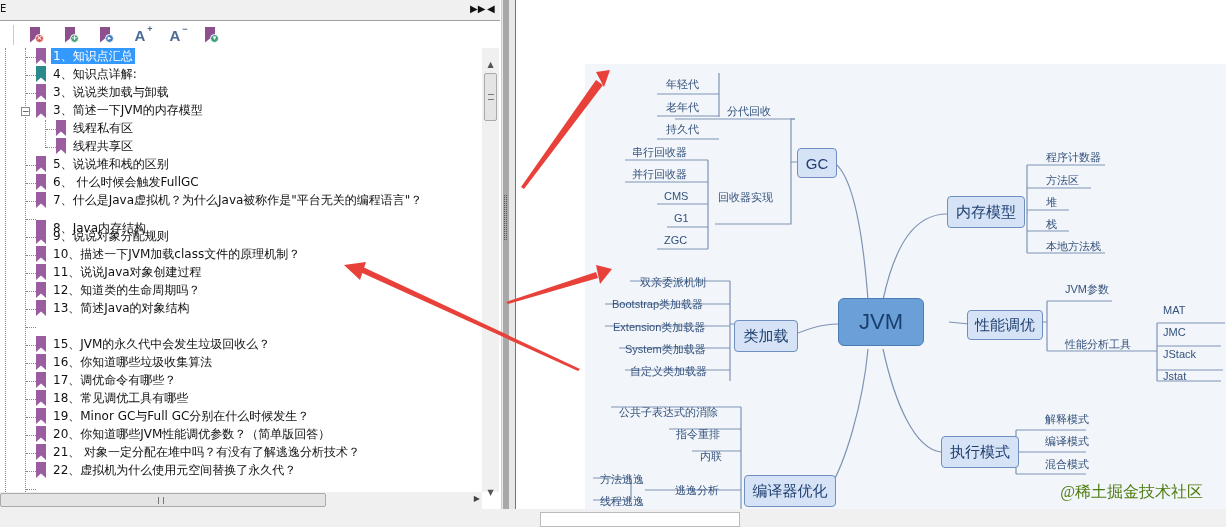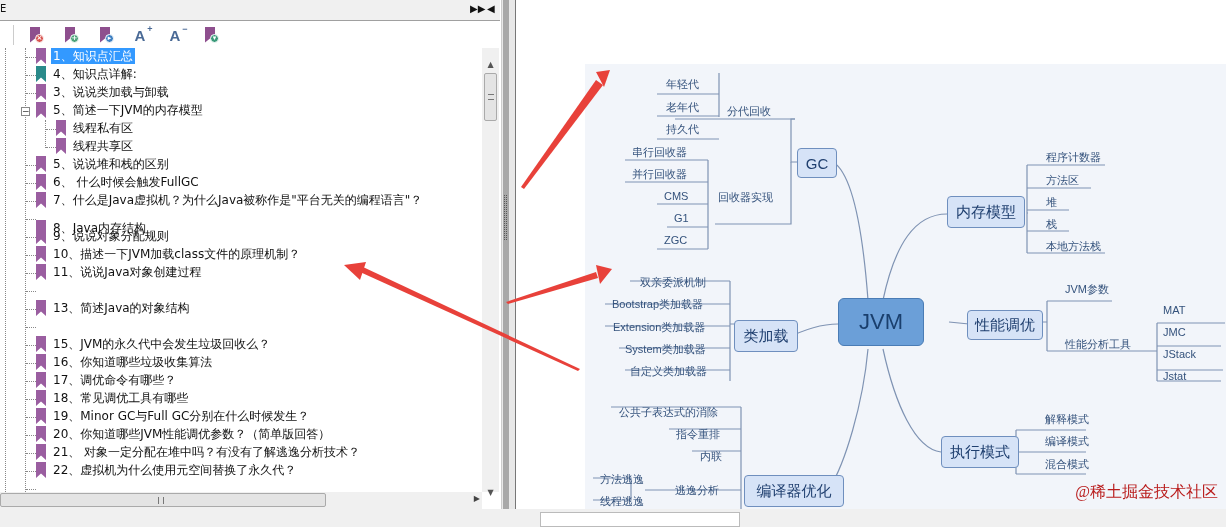--- a/index.html
+++ b/index.html
@@ -44,21 +44,21 @@
 #splitter .grip{position:absolute;left:2px;top:195px;width:3px;height:45px;border-left:1px dotted #555;border-right:1px dotted #555}
 #splitter .edge{position:absolute;left:13px;top:0;width:1px;height:515px;background:#777}
 
 #doc{position:absolute;left:516px;top:0;width:710px;height:509px;background:#fff}
 #intro{position:absolute;left:66px;top:34px;font-size:13.5px;color:#333;white-space:nowrap;font-family:"Liberation Sans",sans-serif}
 #mm{position:absolute;left:69px;top:64px;width:641px;height:445px;background:#f2f5fa}
 #mm svg{position:absolute;left:0;top:0}
 .node{position:absolute;display:flex;align-items:center;justify-content:center;border:1px solid #6f8fbe;background:#d6e3f7;border-radius:4px;color:#1f3f6f;font-size:15px;font-family:"Liberation Sans",sans-serif}
 .node.center{background:#6b9fd8;border:1px solid #4a7cb5;border-radius:6px;color:#1a3f6d;font-size:22px}
 .leaf{position:absolute;font-size:11px;color:#34527c;white-space:nowrap;font-family:"Liberation Sans",sans-serif}
-.watermark{position:absolute;right:8px;bottom:6px;font-size:16px;color:#b91c1c;font-family:"Liberation Serif",serif}
+.watermark{position:absolute;right:23px;bottom:6px;font-size:16px;color:#4d7c0f;font-family:"Liberation Serif",serif}
 #arrows{position:absolute;left:0;top:0;pointer-events:none}
 </style>
 </head>
 <body>
 
 <div id="app">
 
   <div id="left">
     <div id="topbar">
       <span class="ctl" style="left:0">E</span>
@@ -119,21 +119,21 @@
 
       <div class="dots-h" style="left:26px;top:45px"></div>
       <div class="row" style="left:36px;top:36px">
           <span class="bm"></span>
           <span class="lbl">3、说说类加载与卸载</span>
         </div>
 
       <div class="expander" style="left:21px;top:59px">−</div>
       <div class="row" style="left:36px;top:54px">
           <span class="bm"></span>
-          <span class="lbl">5、简述一下JVM的内存模型</span>
+          <span class="lbl">3、简述一下JVM的内存模型</span>
         </div>
 
       <div class="dots-h" style="left:46px;top:81px"></div>
       <div class="row" style="left:56px;top:72px">
           <span class="bm"></span>
           <span class="lbl">线程私有区</span>
         </div>
 
       <div class="dots-h" style="left:46px;top:99px"></div>
       <div class="row" style="left:56px;top:90px">
@@ -177,20 +177,24 @@
           <span class="lbl">10、描述一下JVM加载class文件的原理机制？</span>
         </div>
 
       <div class="dots-h" style="left:26px;top:225px"></div>
       <div class="row" style="left:36px;top:216px">
           <span class="bm"></span>
           <span class="lbl">11、说说Java对象创建过程</span>
         </div>
 
       <div class="dots-h" style="left:26px;top:243px"></div>
+      <div class="row" style="left:36px;top:234px">
+          <span class="bm"></span>
+          <span class="lbl">12、知道类的生命周期吗？</span>
+        </div>
 
       <div class="dots-h" style="left:26px;top:261px"></div>
       <div class="row" style="left:36px;top:252px">
           <span class="bm"></span>
           <span class="lbl">13、简述Java的对象结构</span>
         </div>
 
       <div class="dots-h" style="left:26px;top:279px"></div>
 
       <div class="dots-h" style="left:26px;top:297px"></div>
@@ -328,21 +332,21 @@
       <div class="leaf" style="left:45px;top:300px">自定义类加载器</div>
 
       <div class="node" style="left:382px;top:246px;width:76px;height:30px">性能调优</div>
       <div class="leaf" style="left:480px;top:218px">JVM参数</div>
       <div class="leaf" style="left:480px;top:273px">性能分析工具</div>
       <div class="leaf" style="left:578px;top:240px">MAT</div>
       <div class="leaf" style="left:578px;top:262px">JMC</div>
       <div class="leaf" style="left:578px;top:284px">JStack</div>
       <div class="leaf" style="left:578px;top:306px">Jstat</div>
 
-      <div class="node" style="left:159px;top:411px;width:100px;height:32px">编译器优化</div>
+      <div class="node" style="left:159px;top:411px;width:92px;height:32px">编译器优化</div>
       <div class="leaf" style="left:34px;top:341px">公共子表达式的消除</div>
       <div class="leaf" style="left:91px;top:363px">指令重排</div>
       <div class="leaf" style="left:115px;top:385px">内联</div>
       <div class="leaf" style="left:90px;top:419px">逃逸分析</div>
       <div class="leaf" style="left:15px;top:408px">方法逃逸</div>
       <div class="leaf" style="left:15px;top:430px">线程逃逸</div>
 
       <div class="node" style="left:356px;top:372px;width:78px;height:32px">执行模式</div>
       <div class="leaf" style="left:460px;top:348px">解释模式</div>
       <div class="leaf" style="left:460px;top:370px">编译模式</div>

